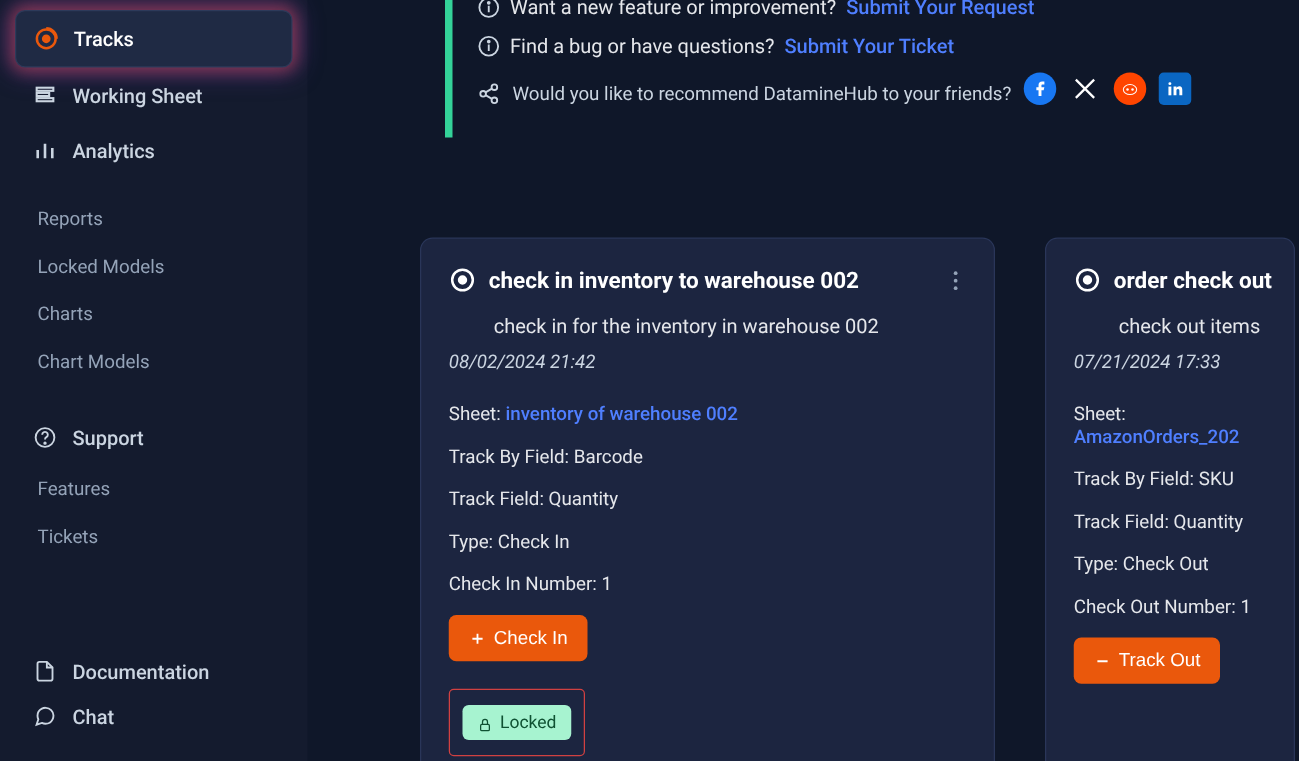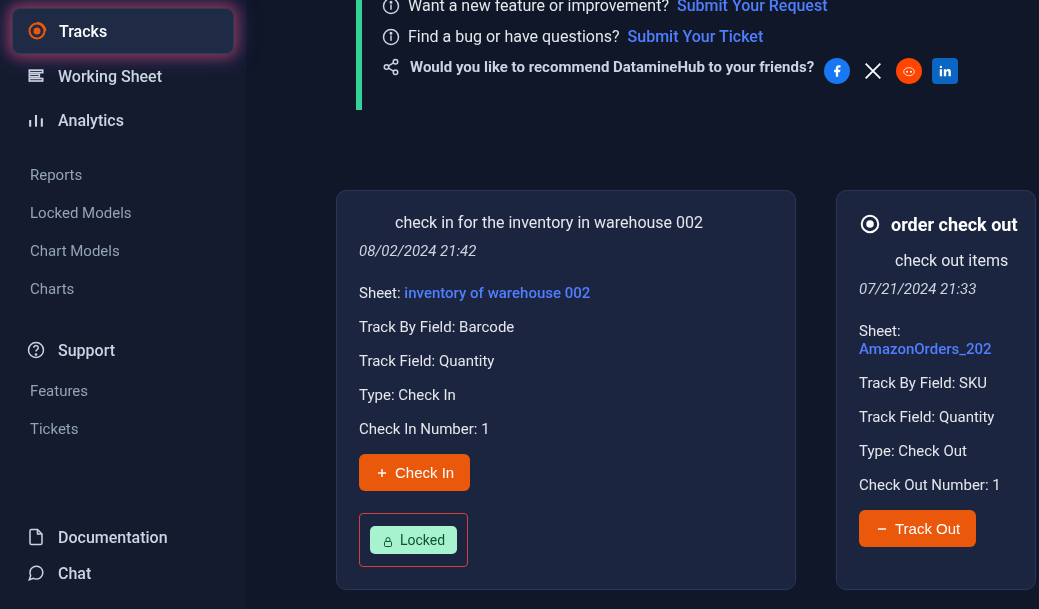--- a/index.html
+++ b/index.html
@@ -64,21 +64,21 @@
     .banner-row {
       display: flex;
       align-items: center;
       gap: 8px;
       padding: 6px 0;
       font-size: 16px;
       color: #e5e7eb;
     }
     .banner-row .info-icon { width:18px; height:18px; display:flex; align-items:center; justify-content:center;}
     .banner-link { color: #4f7fff; cursor: pointer; font-weight: 500; }
-    .social-row { display:flex; align-items:flex-start; gap:10px;font-weight:bold; }
+    .social-row { display:flex; align-items:flex-end; gap:10px; }
     .social-icon { width:26px; height:26px; border-radius:4px; display:flex; align-items:center; justify-content:center; cursor:pointer; }
     .cards {
       display: flex;
       gap: 40px;
       padding-left: 90px;
       padding-top: 80px;
     }
     .card {
       background: #1c2540;
       border: 1px solid #2a3659;
@@ -163,22 +163,22 @@
           <line x1="5" y1="20" x2="5" y2="12"></line>
           <line x1="12" y1="20" x2="12" y2="6"></line>
           <line x1="19" y1="20" x2="19" y2="10"></line>
         </svg>
     </span>
     <span>Analytics</span>
   </div>
   <div class="sidebar-spacer"></div>
   <div class="sub-item">Reports</div>
   <div class="sub-item">Locked Models</div>
+  <div class="sub-item">Charts</div>
   <div class="sub-item">Chart Models</div>
-  <div class="sub-item">Charts</div>
 
   <div class="nav-item" style="margin-top:20px">
     <span class="icon">
       <svg width="18" height="18" viewBox="0 0 24 24" fill="none" stroke="#cbd5e1" stroke-width="2">
           <circle cx="12" cy="12" r="10"></circle>
           <path d="M9 9a3 3 0 1 1 4.5 2.6c-.9.5-1.5 1.1-1.5 2.4"></path>
           <circle cx="12" cy="18" r="0.8" fill="#cbd5e1"></circle>
         </svg>
     </span>
     <span>Support</span>
@@ -265,20 +265,34 @@
             <rect x="3" y="9" width="4" height="12"></rect>
             <circle cx="5" cy="5" r="2"></circle>
             <path d="M10 9h4v2c.7-1.2 2-2.3 4-2.3 3 0 4 2 4 5V21h-4v-6c0-1.5-.5-2.5-2-2.5s-2 1-2 2.5v6h-4z"></path>
           </svg>
       </span>
     </div>
   </div>
 
   <div class="cards">
     <div class="card">
+      <div class="card-header">
+        <span>
+          <svg width="22" height="22" viewBox="0 0 24 24" fill="none" stroke="#fff" stroke-width="2.2">
+              <circle cx="12" cy="12" r="9"></circle>
+              <circle cx="12" cy="12" r="3" fill="#fff"></circle>
+            </svg>
+        </span>
+        <span class="card-title">check in inventory to warehouse 002</span>
+        <span class="more-icon">
+            <span class="dot"></span>
+            <span class="dot"></span>
+            <span class="dot"></span>
+          </span>
+      </div>
       <div class="card-desc">check in for the inventory in warehouse 002</div>
       <div class="card-date">08/02/2024 21:42</div>
       <div class="card-row">
         <span>Sheet:</span>
         <span class="sheet-link">inventory of warehouse 002</span>
       </div>
       <div class="card-row">Track By Field: Barcode</div>
       <div class="card-row">Track Field: Quantity</div>
       <div class="card-row">Type: Check In</div>
       <div class="card-row">Check In Number: 1</div>
@@ -308,21 +322,21 @@
       <div class="card-header">
         <span>
           <svg width="22" height="22" viewBox="0 0 24 24" fill="none" stroke="#fff" stroke-width="2.2">
               <circle cx="12" cy="12" r="9"></circle>
               <circle cx="12" cy="12" r="3" fill="#fff"></circle>
             </svg>
         </span>
         <span class="card-title">order check out</span>
       </div>
       <div class="card-desc">check out items</div>
-      <div class="card-date">07/21/2024 21:33</div>
+      <div class="card-date">07/21/2024 17:33</div>
       <div class="card-row">
         <span>Sheet:</span>
         <span class="sheet-link">AmazonOrders_202</span>
       </div>
       <div class="card-row">Track By Field: SKU</div>
       <div class="card-row">Track Field: Quantity</div>
       <div class="card-row">Type: Check Out</div>
       <div class="card-row">Check Out Number: 1</div>
       <button class="btn">
         <span>

